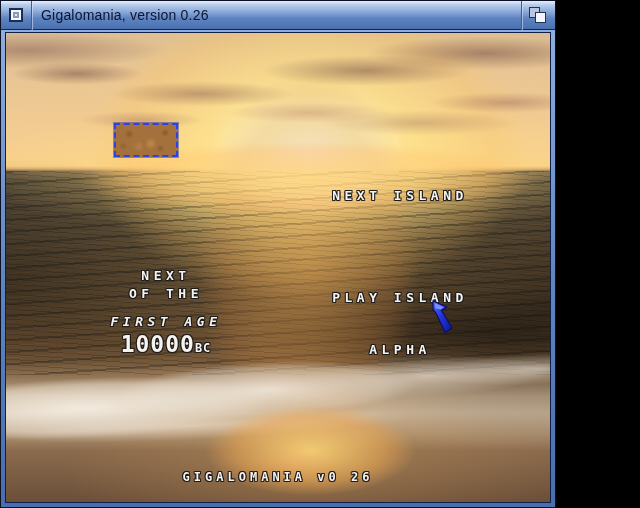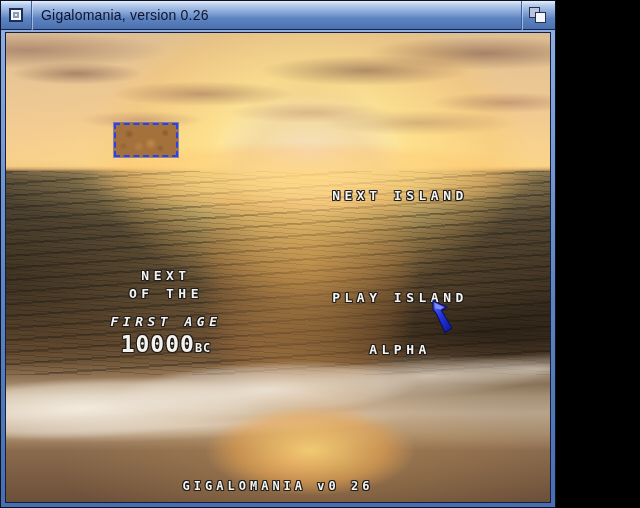--- a/index.html
+++ b/index.html
@@ -113,21 +113,21 @@
                  1px -1px rgba(30,28,26,.9), -1px 1px rgba(30,28,26,.9);
   }
   .menu-item { left:244px; width:300px; cursor:default; }
   .mi-0 { top:156px; } .mi-1 { top:204px; } .mi-2 { top:258px; } .mi-3 { top:310px; }
 
   .epoch-line { left:40px; width:240px; }
   .ep-1 { top:236px; } .ep-2 { top:254px; } .ep-3 { top:282px;font-style:italic; }
   .epoch-year { top:299px; letter-spacing:1px; font-size:23px; line-height:24px; }
   .epoch-year .era { font-size:12px; letter-spacing:1px; }
 
-  .footer-text { top:446px; left:0; width:100%; font-size:12px; letter-spacing:4px; }
+  .footer-text { top:437px; left:0; width:100%; font-size:12px; letter-spacing:4px; }
 
   .island-thumb {
     position:absolute; left:108px; top:90px; width:64px; height:34px;
     border:2px dashed #2b42e8; background-color:#a4713c;
     box-shadow:0 0 0 1px rgba(20,40,180,.45);
     background-image:
       radial-gradient(circle 7px at 22% 30%, #8a5a2e, rgba(138,90,46,0) 70%),
       radial-gradient(circle 9px at 58% 62%, #c08a4a, rgba(192,138,74,0) 70%),
       radial-gradient(circle 6px at 82% 26%, #87582d, rgba(135,88,45,0) 70%),
       radial-gradient(circle 8px at 38% 72%, #b5804a, rgba(181,128,74,0) 70%),

